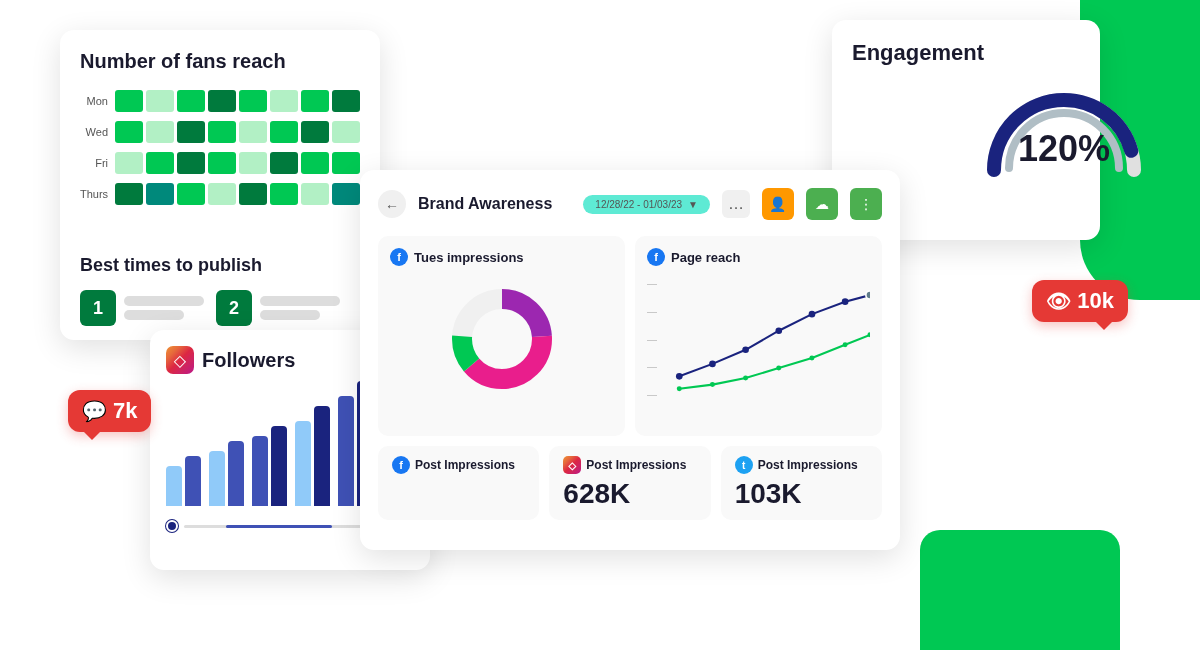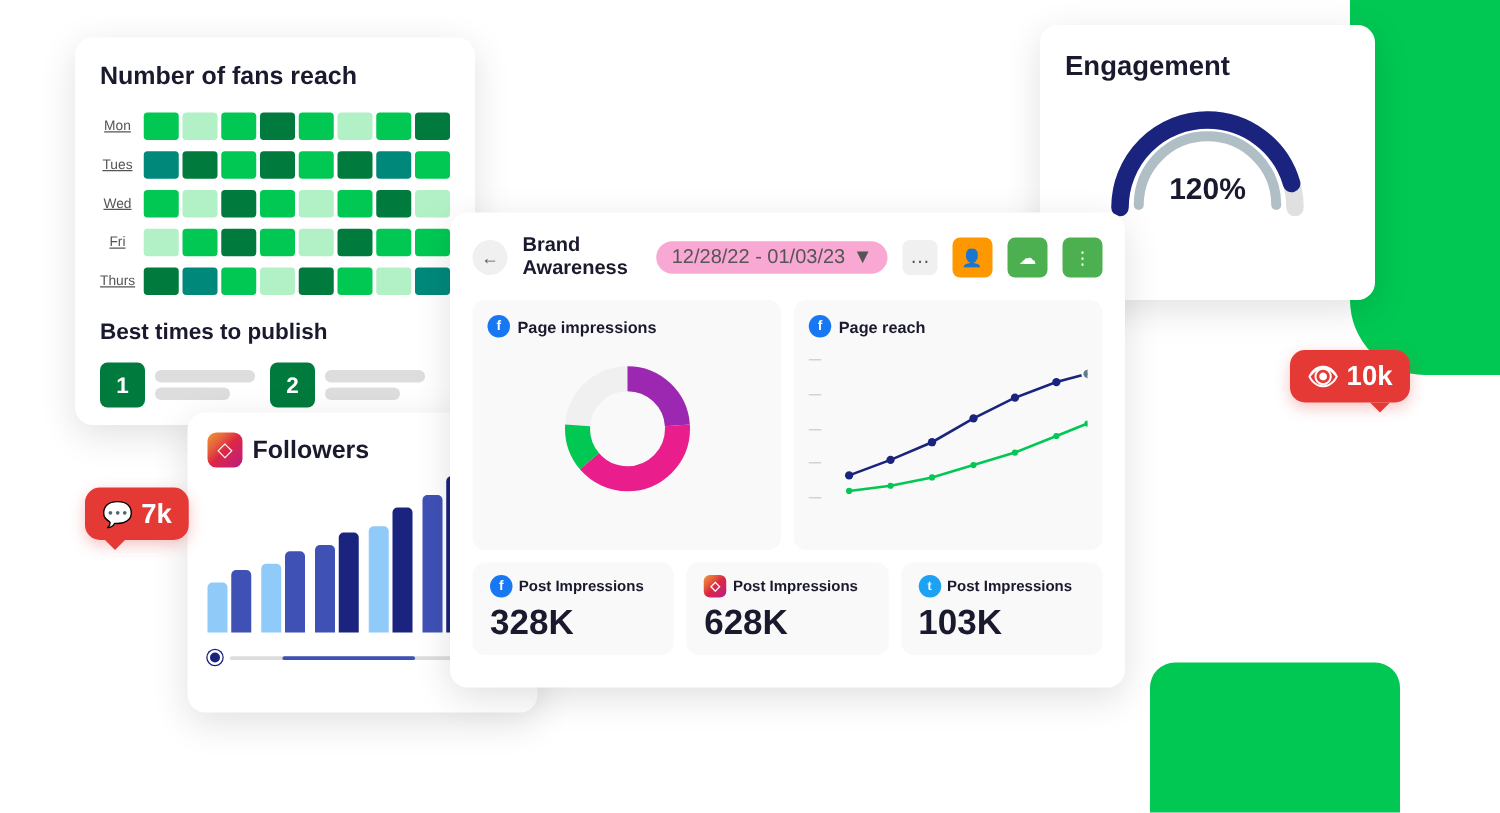--- a/index.html
+++ b/index.html
@@ -62,23 +62,22 @@
     }
     .heatmap-row {
       display: flex;
       align-items: center;
       gap: 3px;
     }
     .heatmap-label {
       font-size: 11px;
       color: #555;
       width: 32px;
-      text-align: center;
+      text-align: right;
       padding-right: 4px;
-      text-decoration: underline;
     }
     .heatmap-cell {
       flex: 1;
       height: 22px;
       border-radius: 3px;
     }
     .h-light { background: #b2f0c5; }
     .h-mid { background: #00c853; }
     .h-dark { background: #007a3d; }
     .h-teal { background: #00897b; }
@@ -197,24 +196,24 @@
       font-size: 14px;
       color: #555;
     }
     .brand-title {
       font-size: 16px;
       font-weight: 700;
       color: #1a1a2e;
       flex: 1;
     }
     .date-range {
-      background: #f9a8d4;
+      background: #5eead4;
       border-radius: 20px;
       padding: 4px 12px;
-      font-size: 16px;
+      font-size: 10px;
       color: #555;
       display: flex;
       align-items: center;
       gap: 6px;
     }
     .more-btn {
       width: 28px;
       height: 28px;
       background: #f0f0f0;
       border-radius: 6px;
@@ -358,41 +357,40 @@
 
     
     .card-engagement {
       top: 20px;
       right: 100px;
       width: 268px;
       height: 220px;
       padding: 20px;
       z-index: 3;
       display: flex;
-      flex-direction: column;
       align-items: center;
     }
     .engagement-title {
       font-size: 22px;
       font-weight: 800;
       color: #1a1a2e;
       margin-bottom: 10px;
       align-self: flex-start;
     }
     .gauge-wrap {
       position: relative;
       width: 160px;
       height: 100px;
     }
     .gauge-value {
       position: absolute;
       bottom: 10px;
       left: 50%;
       transform: translateX(-50%);
-      font-size: 24px;
+      font-size: 36px;
       font-weight: 900;
       color: #1a1a2e;
       white-space: nowrap;
     }
 
     
     .badge-7k {
       position: absolute;
       top: 390px;
       left: 68px;
@@ -455,31 +453,20 @@
     <div class="heatmap-row">
       <span class="heatmap-label">Mon</span>
       <div class="heatmap-cell h-mid"></div>
       <div class="heatmap-cell h-light"></div>
       <div class="heatmap-cell h-mid"></div>
       <div class="heatmap-cell h-dark"></div>
       <div class="heatmap-cell h-mid"></div>
       <div class="heatmap-cell h-light"></div>
       <div class="heatmap-cell h-mid"></div>
       <div class="heatmap-cell h-dark"></div>
-    </div>
-    <div class="heatmap-row">
-      <span class="heatmap-label">Tues</span>
-      <div class="heatmap-cell h-teal"></div>
-      <div class="heatmap-cell h-dark"></div>
-      <div class="heatmap-cell h-mid"></div>
-      <div class="heatmap-cell h-dark"></div>
-      <div class="heatmap-cell h-mid"></div>
-      <div class="heatmap-cell h-dark"></div>
-      <div class="heatmap-cell h-teal"></div>
-      <div class="heatmap-cell h-mid"></div>
     </div>
     <div class="heatmap-row">
       <span class="heatmap-label">Wed</span>
       <div class="heatmap-cell h-mid"></div>
       <div class="heatmap-cell h-light"></div>
       <div class="heatmap-cell h-dark"></div>
       <div class="heatmap-cell h-mid"></div>
       <div class="heatmap-cell h-light"></div>
       <div class="heatmap-cell h-mid"></div>
       <div class="heatmap-cell h-dark"></div>
@@ -578,21 +565,21 @@
     <div class="icon-btn">👤</div>
     <div class="icon-btn2">☁</div>
     <div style="width:32px;height:32px;background:#4caf50;border-radius:6px;display:flex;align-items:center;justify-content:center;color:#fff;font-size:14px;">⋮</div>
   </div>
 
   <div style="display:grid;grid-template-columns:1fr 1fr;grid-template-rows:1fr auto;gap:10px;height:calc(100% - 60px);">
 
     <div class="brand-panel">
       <div class="brand-panel-label">
         <div class="fb-icon">f</div>
-        <span>Page impressions</span>
+        <span>Tues impressions</span>
       </div>
       <div class="donut-container">
         <svg class="donut" viewBox="0 0 110 110">
 
           <circle cx="55" cy="55" r="40" fill="none" stroke="#f0f0f0" stroke-width="20"></circle>
 
           <circle cx="55" cy="55" r="40" fill="none" stroke="#9c27b0" stroke-width="20" stroke-dasharray="60 191" stroke-dashoffset="0" transform="rotate(-90 55 55)"></circle>
 
           <circle cx="55" cy="55" r="40" fill="none" stroke="#e91e8c" stroke-width="20" stroke-dasharray="100 151" stroke-dashoffset="-60" transform="rotate(-90 55 55)"></circle>
 
@@ -639,21 +626,20 @@
         </div>
       </div>
     </div>
 
     <div style="display:grid;grid-template-columns:1fr 1fr 1fr;gap:10px;grid-column:1/3;">
       <div class="stat-panel">
         <div class="stat-label">
           <div class="fb-icon">f</div>
           <span>Post Impressions</span>
         </div>
-        <div class="stat-value">328K</div>
       </div>
       <div class="stat-panel">
         <div class="stat-label">
           <div class="ig-icon-sm">◇</div>
           <span>Post Impressions</span>
         </div>
         <div class="stat-value">628K</div>
       </div>
       <div class="stat-panel">
         <div class="stat-label">

